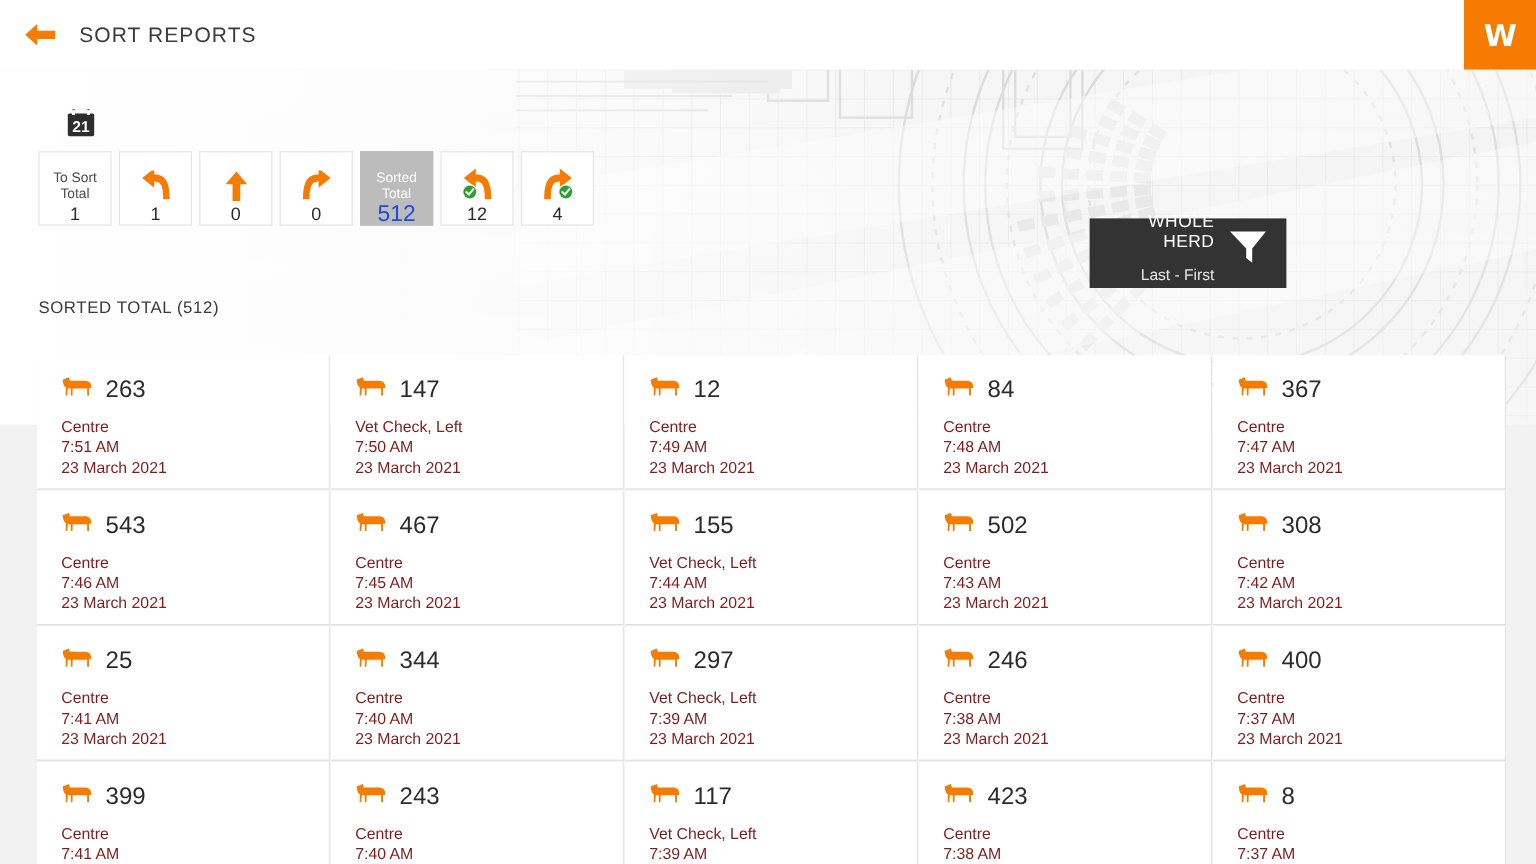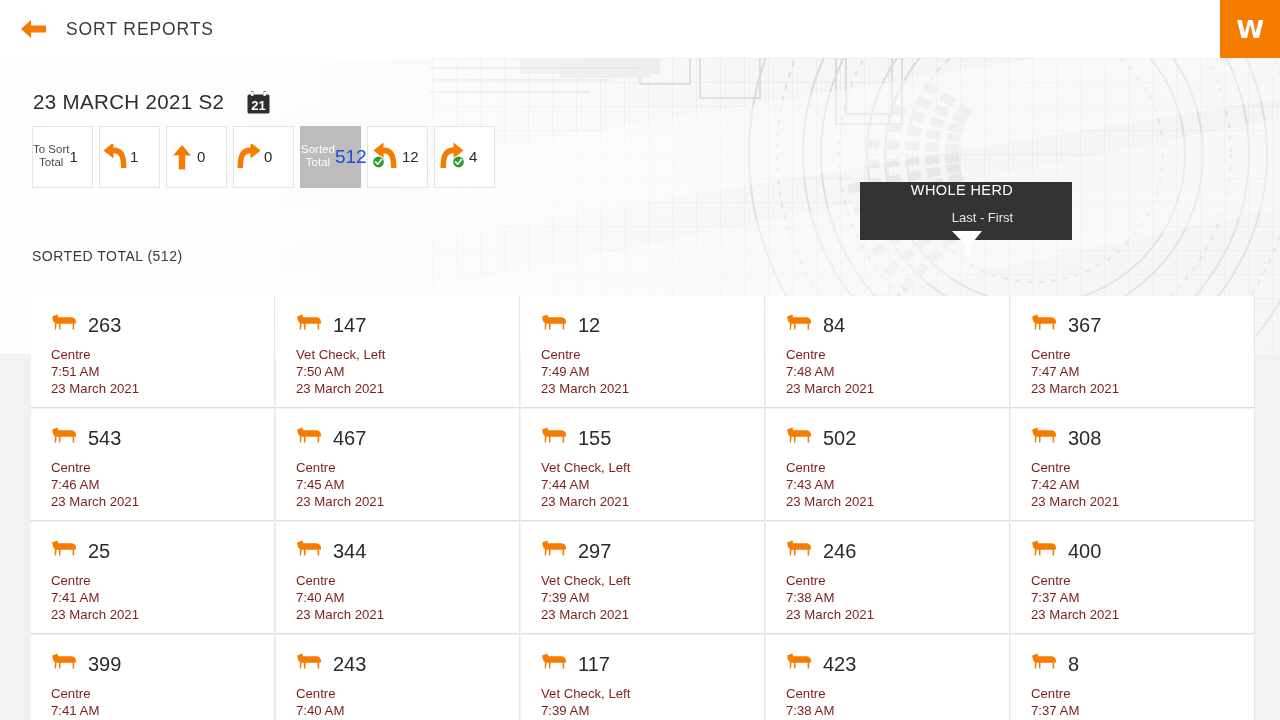--- a/index.html
+++ b/index.html
@@ -106,23 +106,23 @@
     gap: 6px;
     padding-left: 32px;
     margin-top: 6px;
   }
   .stat {
     width: 61px;
     height: 62px;
     background: #ffffff;
     border: 1px solid #e4e4e4;
     display: flex;
-    flex-direction: row;
+    flex-direction: column;
     align-items: center;
-    justify-content: flex-start;
+    justify-content: flex-end;
     cursor: pointer;
     position: relative;
   }
   .stat.selected {
     background: #bcbcbc;
     border-color: #bcbcbc;
   }
   .stat-label {
     font-size: 11.5px;
     line-height: 13px;
@@ -157,29 +157,28 @@
     left: 32px;
     top: 22px;
     font-size: 14px;
     letter-spacing: 0.5px;
     color: #3a3a3a;
   }
   .filter-btn {
     position: absolute;
     right: 208px;
     top: -44px;
-    width: 212px;
+    width: 164px;
     height: 58px;
     background: #333333;
     display: flex;
     align-items: center;
     justify-content: space-between;
     padding: 0 14px 8px 16px;
     cursor: pointer;
-    flex-direction: column;
   }
   .filter-texts { text-align: right; line-height: 1.15; flex: 1; padding-right: 10px;}
   .filter-main {
     color: #ffffff;
     font-size: 14.5px;
     letter-spacing: 0.4px;
     display: block;
   }
   .filter-sub {
     color: #e8e8e8;
@@ -394,21 +393,20 @@
 
       <rect x="0" y="0" width="1280" height="662" fill="url(#fadeD)" opacity="0.9"></rect>
       <rect x="0" y="0" width="760" height="300" fill="url(#fadeR)" opacity="0.95"></rect>
       <rect x="0" y="296" width="1280" height="366" fill="#f2f2f2"></rect>
     </svg>
   </div>
 
   <div class="content">
 
     <div class="date-row">
-      <div class="date-text">23 MARCH 2021 S2</div>
       <div class="cal-icon">
         <svg width="25" height="25" viewBox="0 0 25 25">
           <rect x="1.5" y="4.5" width="22" height="19" rx="1.5" fill="#2e2e2e"></rect>
           <rect x="5" y="1" width="2.6" height="6" rx="1.2" fill="#2e2e2e"></rect>
           <rect x="17.4" y="1" width="2.6" height="6" rx="1.2" fill="#2e2e2e"></rect>
           <rect x="5" y="1.8" width="2.6" height="4" fill="#ffffff"></rect>
           <rect x="17.4" y="1.8" width="2.6" height="4" fill="#ffffff"></rect>
           <text x="12.5" y="19.6" font-family="Liberation Sans, sans-serif" font-size="13" font-weight="bold" fill="#ffffff" text-anchor="middle">21</text>
         </svg>
       </div>

